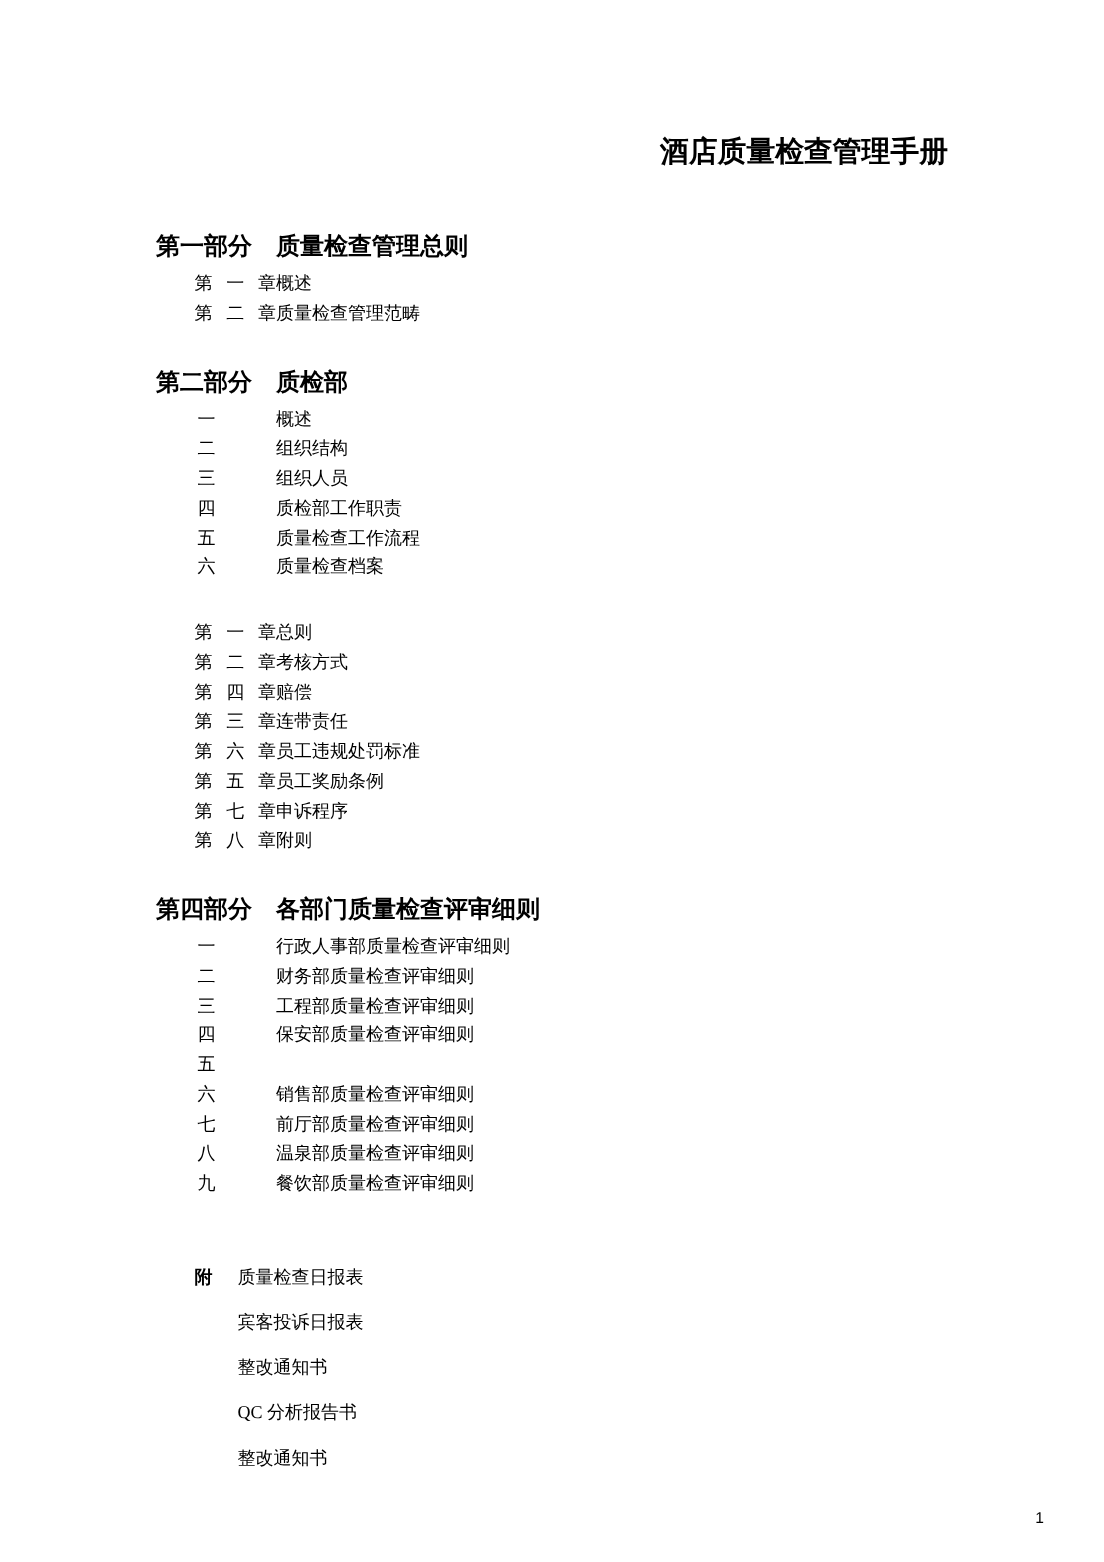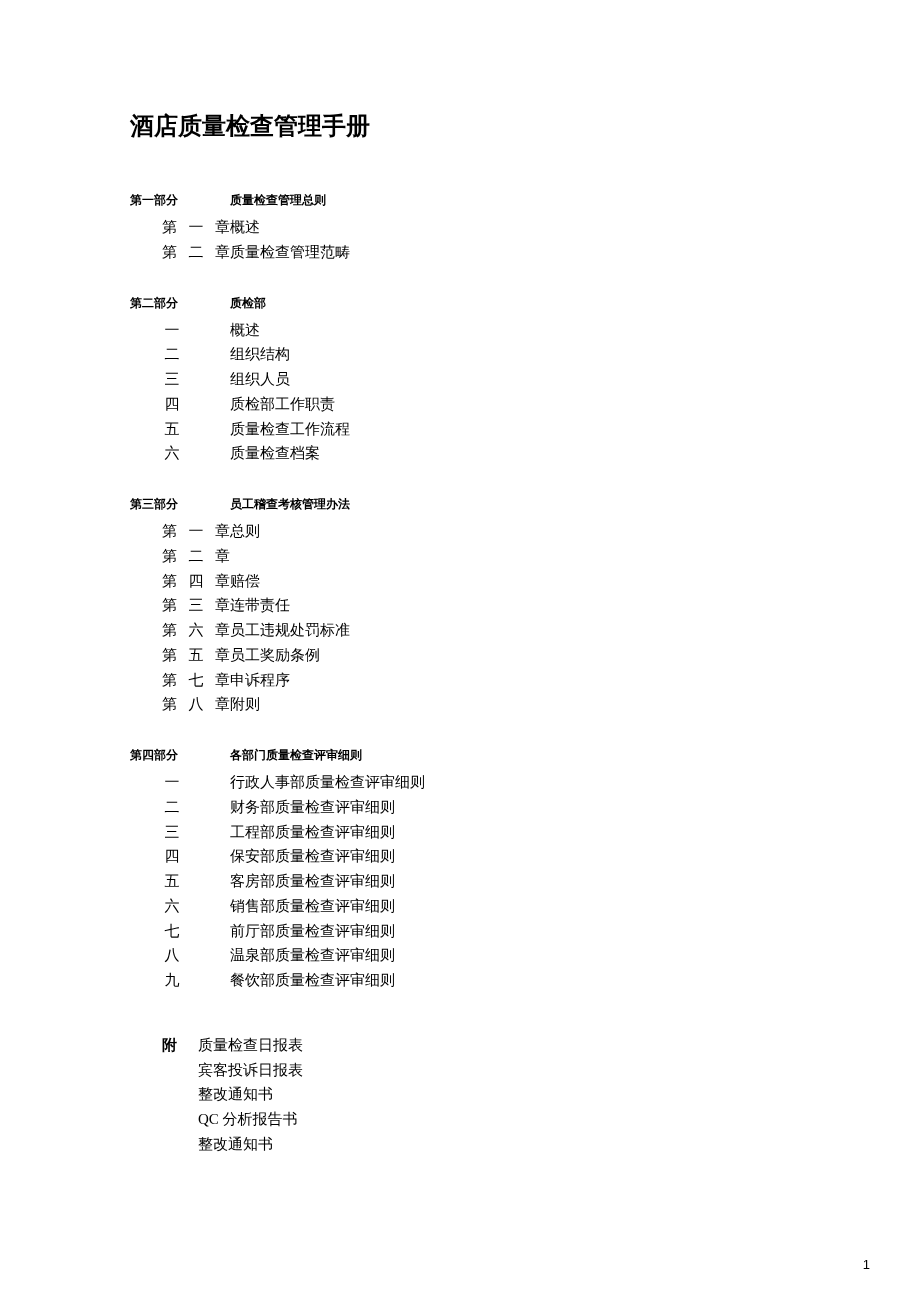--- a/index.html
+++ b/index.html
@@ -11,32 +11,32 @@
       background: #fff;
       font-family: "SimSun", "宋体", serif;
       color: #000;
       width: 920px;
       margin: 0 auto;
       padding: 110px 130px 40px 130px;
       position: relative;
       min-height: 1302px;
     }
     .title {
-      text-align: left;
+      text-align: right;
       font-size: 24px;
       font-weight: bold;
       margin-bottom: 50px;
     }
     .section {
       margin-bottom: 30px;
     }
     .section-header {
       display: flex;
       align-items: baseline;
-      font-size: 12px;
+      font-size: 20px;
       font-weight: bold;
       margin-bottom: 6px;
     }
     .section-label {
       width: 100px;
       flex-shrink: 0;
     }
     .section-title {
       font-weight: bold;
     }
@@ -74,20 +74,21 @@
       line-height: 1.65;
       padding-left: 32px;
     }
     .appendix-label {
       width: 36px;
       flex-shrink: 0;
       font-weight: bold;
     }
     .appendix-text {
       flex: 1;
+      margin-top: 13px;
     }
     .page-number {
       position: absolute;
       bottom: 30px;
       right: 50px;
       font-size: 13px;
       font-family: Arial, sans-serif;
     }
   </style>
 </head>
@@ -134,30 +135,27 @@
       <div class="toc-row">
         <span class="toc-label-narrow">五</span>
         <span class="toc-text">质量检查工作流程</span>
       </div>
       <div class="toc-row">
         <span class="toc-label-narrow">六</span>
         <span class="toc-text">质量检查档案</span>
       </div>
     </div>
     <div class="section">
-      <div class="section-header">
-        <span class="section-label">第三部分</span>
-        <span class="section-title">员工稽查考核管理办法</span>
-      </div>
       <div class="toc-row">
         <span class="toc-label">第一章</span>
         <span class="toc-text">总则</span>
       </div>
       <div class="toc-row">
         <span class="toc-label">第二章</span>
+        <span class="toc-text">考核方式</span>
       </div>
       <div class="toc-row">
         <span class="toc-label">第四章</span>
         <span class="toc-text">赔偿</span>
       </div>
       <div class="toc-row">
         <span class="toc-label">第三章</span>
         <span class="toc-text">连带责任</span>
       </div>
       <div class="toc-row">
@@ -193,21 +191,20 @@
       <div class="toc-row">
         <span class="toc-label-narrow">三</span>
         <span class="toc-text">工程部质量检查评审细则</span>
       </div>
       <div class="toc-row">
         <span class="toc-label-narrow">四</span>
         <span class="toc-text">保安部质量检查评审细则</span>
       </div>
       <div class="toc-row">
         <span class="toc-label-narrow">五</span>
-        <span class="toc-text">客房部质量检查评审细则</span>
       </div>
       <div class="toc-row">
         <span class="toc-label-narrow">六</span>
         <span class="toc-text">销售部质量检查评审细则</span>
       </div>
       <div class="toc-row">
         <span class="toc-label-narrow">七</span>
         <span class="toc-text">前厅部质量检查评审细则</span>
       </div>
       <div class="toc-row">

